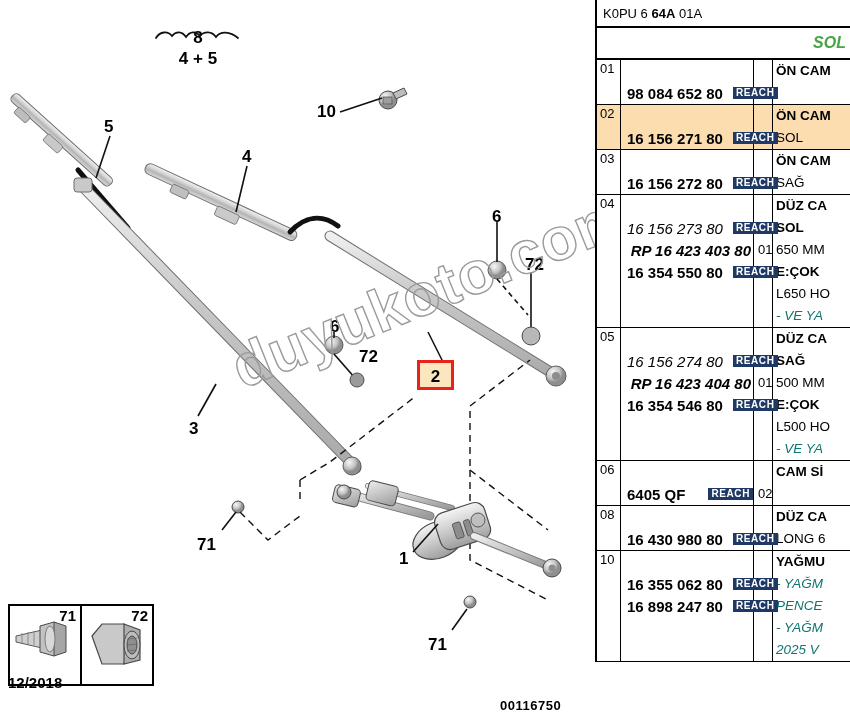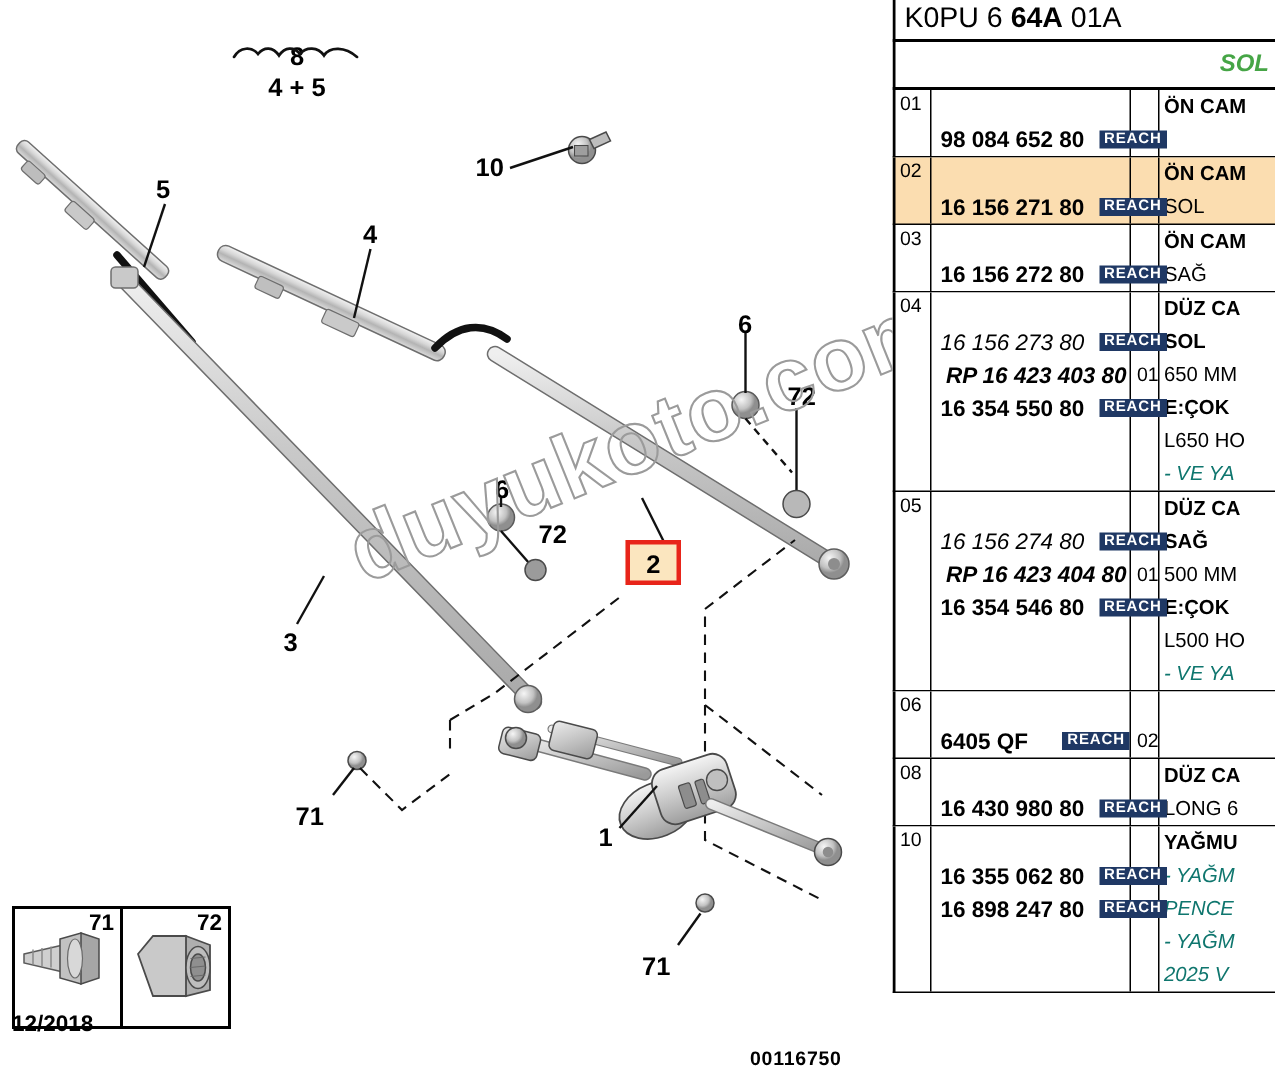--- a/index.html
+++ b/index.html
@@ -42,21 +42,21 @@
   #inset .cell:last-child{border-right:none;}
   #inset .cn{position:absolute;right:4px;top:1px;font-weight:bold;font-size:15px;}
   #datecode{position:absolute;left:8px;top:674px;font-weight:bold;font-size:15px;}
   #drawno{position:absolute;left:500px;top:698px;font-weight:bold;font-size:13px;
           letter-spacing:.5px;}
 
   
   #table{position:absolute;left:595px;top:0;width:255px;height:724px;
          background:#fff;box-sizing:border-box;overflow:hidden;}
   #tbl-title{height:26px;border-bottom:2px solid #000;border-left:2px solid #000;
-             display:flex;align-items:center;padding-left:6px;font-size:19px;}
+             display:flex;align-items:center;padding-left:6px;font-size:13px;}
   #tbl-title b{font-weight:bold;}
   #tbl-title .t1{font-weight:normal;}
   #tbl-sub{height:30px;border-bottom:2px solid #000;border-left:2px solid #000;
            display:flex;align-items:center;justify-content:flex-end;
            padding-right:4px;}
   #tbl-sub .sol{color:#46a546;font-style:italic;font-weight:bold;font-size:16px;
                 white-space:nowrap;}
 
   .row{display:flex;border-bottom:1.6px solid #000;border-left:2px solid #000;
        box-sizing:border-box;background:#fff;}
@@ -420,20 +420,24 @@
             <div class="pnline">
               <span class="pn">6405 QF</span>
               <span class="spacer"></span>
               <span class="reach">REACH</span>
             </div>
           </div>
           <div class="c-qty">
             <div class="blank">&nbsp;</div>
             <div class="qline">02</div>
           </div>
+          <div class="c-desc">
+            <div class="dline b">CAM Sİ</div>
+            <div class="blank">&nbsp;</div>
+          </div>
         </div>
         <div class="row">
           <div class="c-idx">08</div>
           <div class="c-mid">
             <div class="blank">&nbsp;</div>
             <div class="pnline">
               <span class="pn">16 430 980 80</span>
               <span class="spacer"></span>
               <span class="reach">REACH</span>
             </div>

